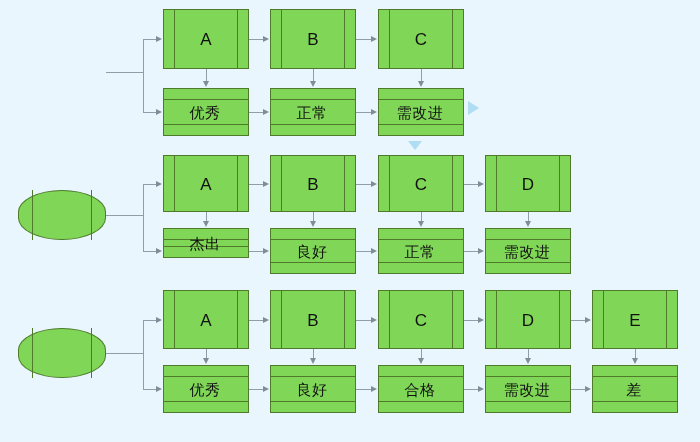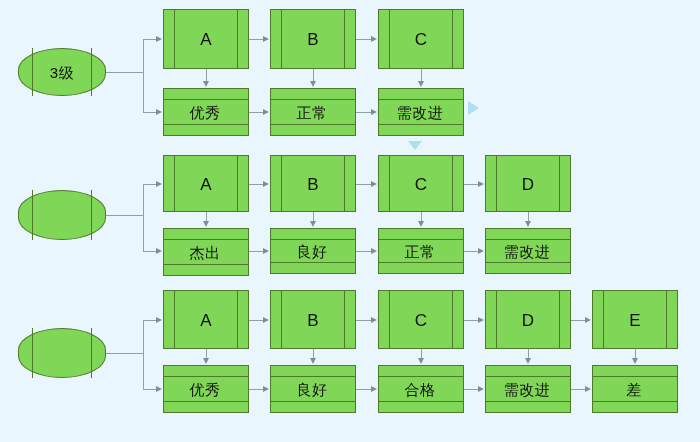--- a/index.html
+++ b/index.html
@@ -132,25 +132,20 @@
   .marker.down {
     border-left: 7px solid transparent;
     border-right: 7px solid transparent;
     border-top: 9px solid #AFDDF2;
   }
 </style>
 </head>
 <body>
 
 <div id="canvas">
-    <div class="cyl" style="left: 18px; top: 48px; width: 88px; height: 48px;">
-      <div class="cyl-cap"></div>
-      <div class="cyl-cap right"></div>
-      <div class="cyl-label">3级</div>
-    </div>
     <div class="conn h" style="left: 106px; top: 72px; width: 37px;"></div>
     <div class="conn v" style="left: 143px; top: 39px; height: 73px;"></div>
     <div class="conn h" style="left: 143px; top: 39px; width: 14px;"></div>
     <div class="arrowhead right" style="left: 156px; top: 36px;"></div>
     <div class="conn h" style="left: 143px; top: 112px; width: 14px;"></div>
     <div class="arrowhead right" style="left: 156px; top: 109px;"></div>
     <div class="pbox" style="left: 163px; top: 9px; width: 86px; height: 60px;">
       <div class="bar-l"></div>
       <div class="bar-r"></div>
       <div class="plabel">A</div>
@@ -231,21 +226,21 @@
     <div class="arrowhead right" style="left: 478px; top: 180.5px;"></div>
     <div class="conn v" style="left: 421px; top: 212px; height: 10px;"></div>
     <div class="arrowhead down" style="left: 418px; top: 221px;"></div>
     <div class="pbox" style="left: 485px; top: 155px; width: 86px; height: 57px;">
       <div class="bar-l"></div>
       <div class="bar-r"></div>
       <div class="plabel">D</div>
     </div>
     <div class="conn v" style="left: 528px; top: 212px; height: 10px;"></div>
     <div class="arrowhead down" style="left: 525px; top: 221px;"></div>
-    <div class="rbox" style="left: 163px; top: 228px; width: 86px; height: 48px;">
+    <div class="rbox" style="left: 163px; top: 228px; width: 86px; height: 30px;">
       <div class="bar-t"></div>
       <div class="bar-b"></div>
       <div class="rlabel">杰出</div>
     </div>
     <div class="conn h" style="left: 249px; top: 251px; width: 15px;"></div>
     <div class="arrowhead right" style="left: 263px; top: 248px;"></div>
     <div class="rbox" style="left: 270px; top: 228px; width: 86px; height: 46px;">
       <div class="bar-t"></div>
       <div class="bar-b"></div>
       <div class="rlabel">良好</div>

